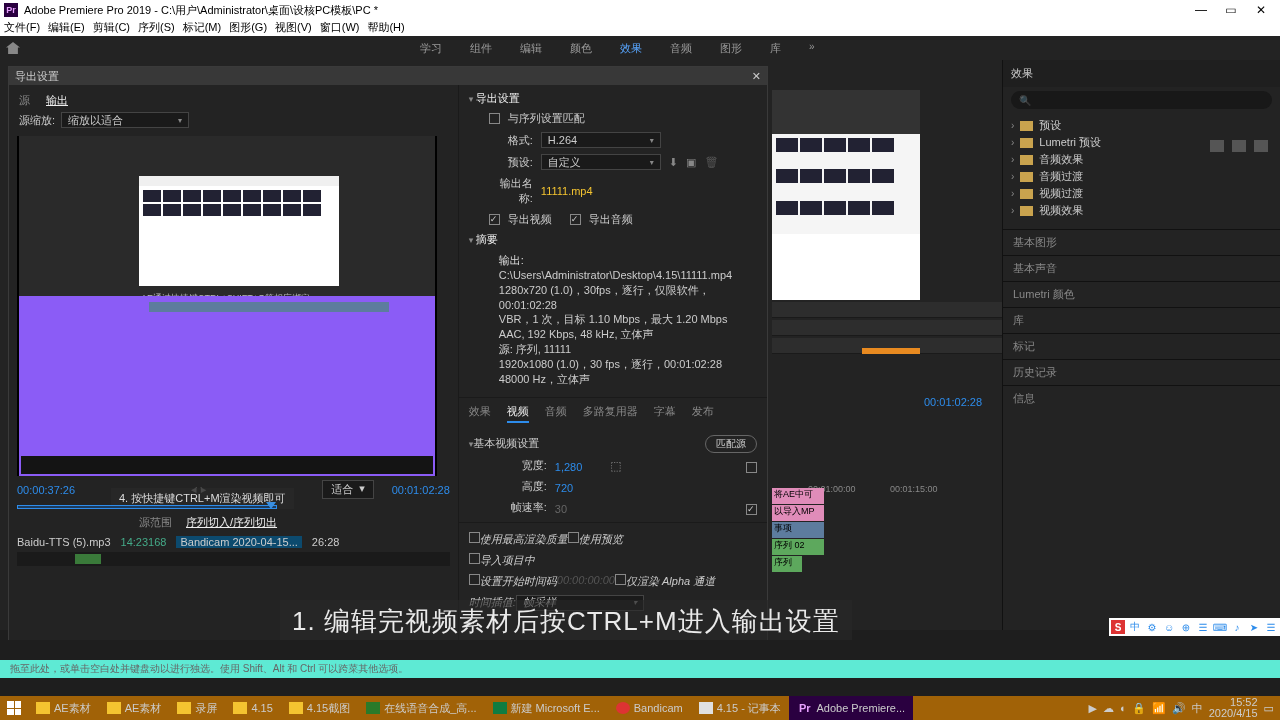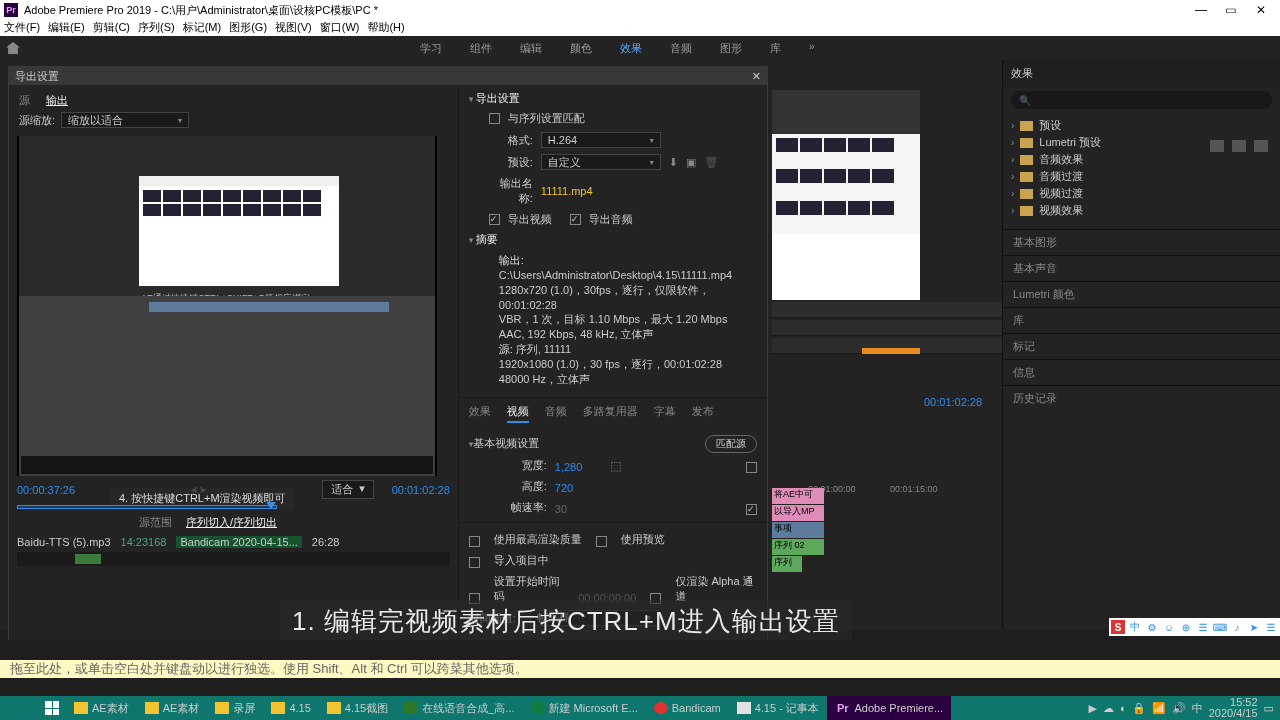--- a/index.html
+++ b/index.html
@@ -56,21 +56,21 @@
 .sel .arr{font-size:8px;color:#888;}
 
 .preview{margin:6px 4px 0;width:420px;height:340px;background:#000;position:relative;}
 .preview-inner{position:absolute;left:2px;top:0;right:2px;height:232px;background:#2a2a2a;}
 .pv-white{position:absolute;left:120px;top:40px;width:200px;height:110px;background:#fff;}
 .pv-white .ptitle{height:10px;background:#f0f0f0;}
 .pv-white .pgrid{display:flex;flex-wrap:wrap;gap:2px;padding:4px;}
 .pv-white .pgrid div{width:18px;height:12px;background:#223;}
 .pv-cap{position:absolute;left:122px;top:156px;color:#bbb;font-size:9px;}
 .pv-caption-bar{position:absolute;left:92px;top:192px;background:rgba(40,40,40,0.8);padding:3px 8px;font-size:11px;color:#ddd;}
-.pv-clip-band{position:absolute;left:2px;top:160px;right:2px;bottom:0;background:#404040;}
+.pv-clip-band{position:absolute;left:2px;top:160px;right:2px;bottom:0;background:#8b5cf6;}
 .pv-clip1{position:absolute;left:130px;top:6px;width:240px;height:10px;background:#5d7c9e;}
 .pv-orange{position:absolute;right:8px;bottom:6px;width:40px;height:6px;background:#e88a20;}
 .pv-bottom{position:absolute;left:2px;bottom:2px;right:2px;height:18px;background:#141414;}
 
 .tc-row{display:flex;align-items:center;gap:8px;padding:4px 4px;font-size:10px;}
 .tc-row .tc{color:#2d8ceb;}
 .tc-row .mid{margin-left:auto;display:flex;gap:4px;}
 .tc-row .fit{margin-left:auto;background:#1a1a1a;border:1px solid #444;padding:1px 8px;display:flex;gap:6px;}
 .slider{height:4px;background:#1d3a5a;border:1px solid #2d8ceb;position:relative;margin:2px 4px;width:260px;}
 .slider .cur{position:absolute;right:0;top:-4px;width:0;height:0;border:5px solid transparent;border-top:7px solid #3a8fe0;}
@@ -97,21 +97,21 @@
 .tabs2{display:flex;gap:16px;padding:6px 10px;border-top:1px solid #1a1a1a;font-size:11px;}
 .tabs2 span{color:#888;}
 .tabs2 .act{color:#eee;border-bottom:2px solid #2d8ceb;padding-bottom:2px;}
 .match-btn{margin-left:auto;border:1px solid #666;border-radius:9px;padding:1px 10px;font-size:10px;color:#ccc;}
 .valrow{display:flex;align-items:flex-end;gap:8px;padding:3px 0 3px 30px;font-size:11px;color:#aaa;}
 .valrow .v{color:#2d8ceb;}
 .valrow label{width:48px;text-align:right;}
 .linkic{font-size:12px;color:#888;}
 
 .opts{border-top:1px solid #1a1a1a;padding:6px 10px;font-size:11px;}
-.opts .or{display:flex;gap:14px;align-items:flex-end;padding:3px 0;color:#bbb;}
+.opts .or{display:flex;align-items:flex-start;padding:3px 0;color:#bbb;font-style:italic;}
 
 
 .eff-head{padding:6px 8px;font-size:11px;color:#ccc;background:#1f1f1f;}
 .eff-search{margin:4px 8px;height:18px;background:#181818;border-radius:9px;padding:0 8px;color:#666;font-size:10px;display:flex;align-items:center;}
 .eff-search:before{content:"🔍";font-size:10px;margin-right:4px;opacity:.4;}
 .eff-ic-row{position:absolute;right:12px;top:80px;display:flex;gap:8px;}
 .eff-ic-row div{width:14px;height:12px;background:#555;}
 .eff-tree{padding:4px 8px;text-align:center;}
 .eff-tree .it{display:flex;align-items:center;gap:6px;padding:1px 0;font-size:11px;color:#bbb;}
 .eff-tree .it:before{content:"›";color:#888;font-size:10px;}
@@ -122,24 +122,24 @@
 
 .big-cap{position:absolute;left:280px;top:600px;background:rgba(40,40,40,0.6);padding:4px 12px;font-size:26px;color:#eaeaea;letter-spacing:1px;}
 
 
 .float-tools{position:absolute;right:0;top:618px;display:flex;gap:3px;background:#fff;padding:2px;}
 .float-tools div{width:14px;height:14px;font-size:10px;display:flex;align-items:center;justify-content:center;}
 .ft-red{background:#d33;color:#fff;font-weight:bold;}
 .ft-b{color:#2d8ceb;}
 
 
-.hint-row{height:18px;background:#fef9c3;padding:0 10px;color:#666;font-size:13px;display:flex;align-items:center;}
-
-
-.taskbar{position:absolute;left:0;right:0;bottom:0;height:24px;background:#0f766e;display:flex;align-items:center;padding-left:38px;}
+.hint-row{height:18px;background:#5eead4;padding:0 10px;color:#666;font-size:10px;display:flex;align-items:center;}
+
+
+.taskbar{position:absolute;left:0;right:0;bottom:0;height:24px;background:#a16207;display:flex;align-items:center;}
 .tb-start{width:28px;height:24px;display:flex;align-items:center;justify-content:center;}
 .tb-start .wgrid{width:14px;height:14px;display:grid;grid-template:repeat(2,1fr)/repeat(2,1fr);gap:1px;}
 .tb-start .wgrid div{background:#fff;}
 .tb-item{display:flex;align-items:center;gap:4px;padding:0 8px;height:24px;font-size:10px;color:#eee;}
 .tb-item .ic{width:14px;height:12px;background:#f4c430;}
 .tb-item.red .ic{background:#d33;border-radius:50%;}
 .tb-item.green .ic{background:#2a7a2a;}
 .tb-item.note .ic{background:#e0e0e0;}
 .tb-item.pr{background:#2a0040;}
 .tray{margin-left:auto;display:flex;align-items:center;gap:6px;padding:0 6px;font-size:10px;color:#eee;}
@@ -296,21 +296,21 @@
           <div class="slider">
               <div class="cur"></div>
             </div>
           <div class="src-bot">
             <span class="a" style="margin-left:120px">源范围</span>
             <span class="a u">序列切入/序列切出</span>
           </div>
           <div class="track1">
             <span>Baidu-TTS (5).mp3</span>
             <span class="blue">14:23168</span>
-            <span style="background:#14532d;padding:0 4px">Bandicam 2020-04-15...</span>
+            <span style="background:#0c4a6e;padding:0 4px">Bandicam 2020-04-15...</span>
             <span>26:28</span>
           </div>
           <div class="track2">
               <div class="wave"></div>
             </div>
         </div>
 
         <div class="dlg-right">
           <div class="sect">
             <div class="sect-h">导出设置</div>
@@ -449,22 +449,22 @@
           <span class="fold"></span>
           <span>视频效果</span>
         </div>
     </div>
     <div class="sub-panels">
       <div class="sp">基本图形</div>
       <div class="sp">基本声音</div>
       <div class="sp">Lumetri 颜色</div>
       <div class="sp">库</div>
       <div class="sp">标记</div>
+      <div class="sp">历史记录</div>
       <div class="sp">信息</div>
-      <div class="sp">历史记录</div>
     </div>
   </div>
 </div>
 
 <div class="big-cap">1. 编辑完视频素材后按CTRL+M进入输出设置</div>
 
 <div class="float-tools">
   <div class="ft-red">S</div>
   <div class="ft-b">中</div>
   <div class="ft-b">⚙</div>

